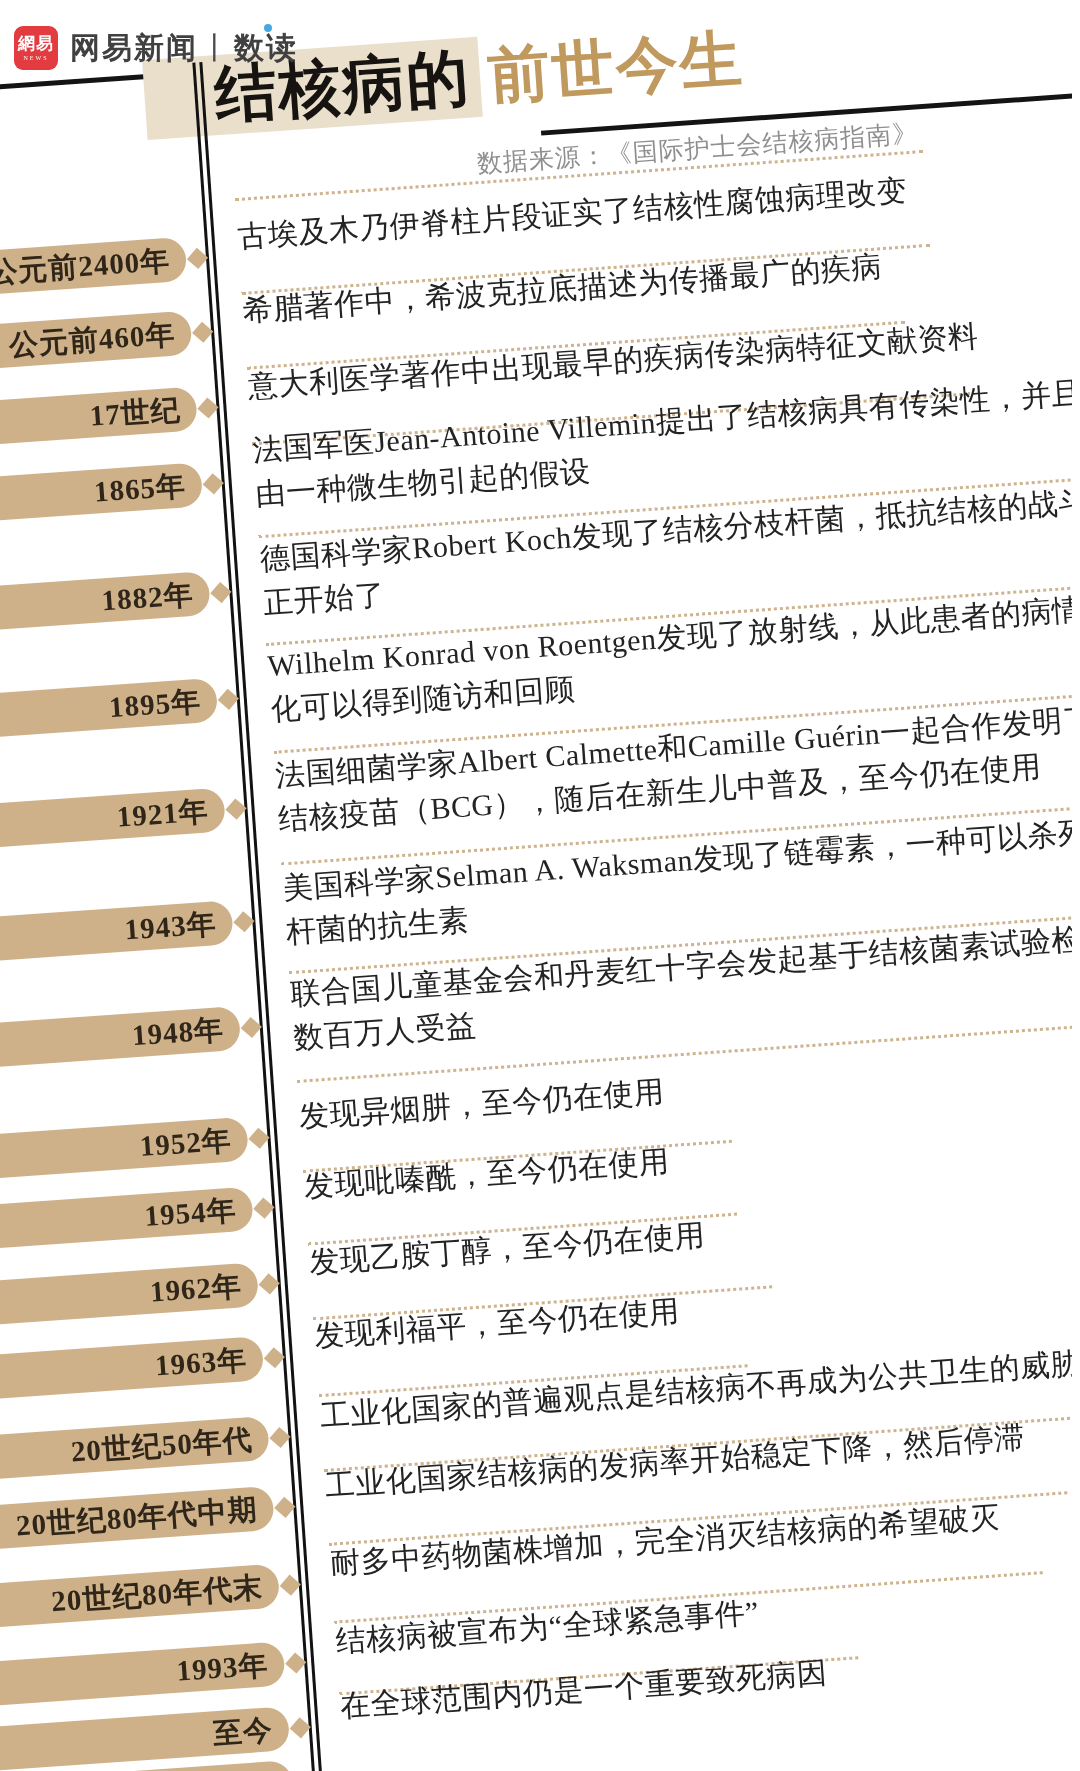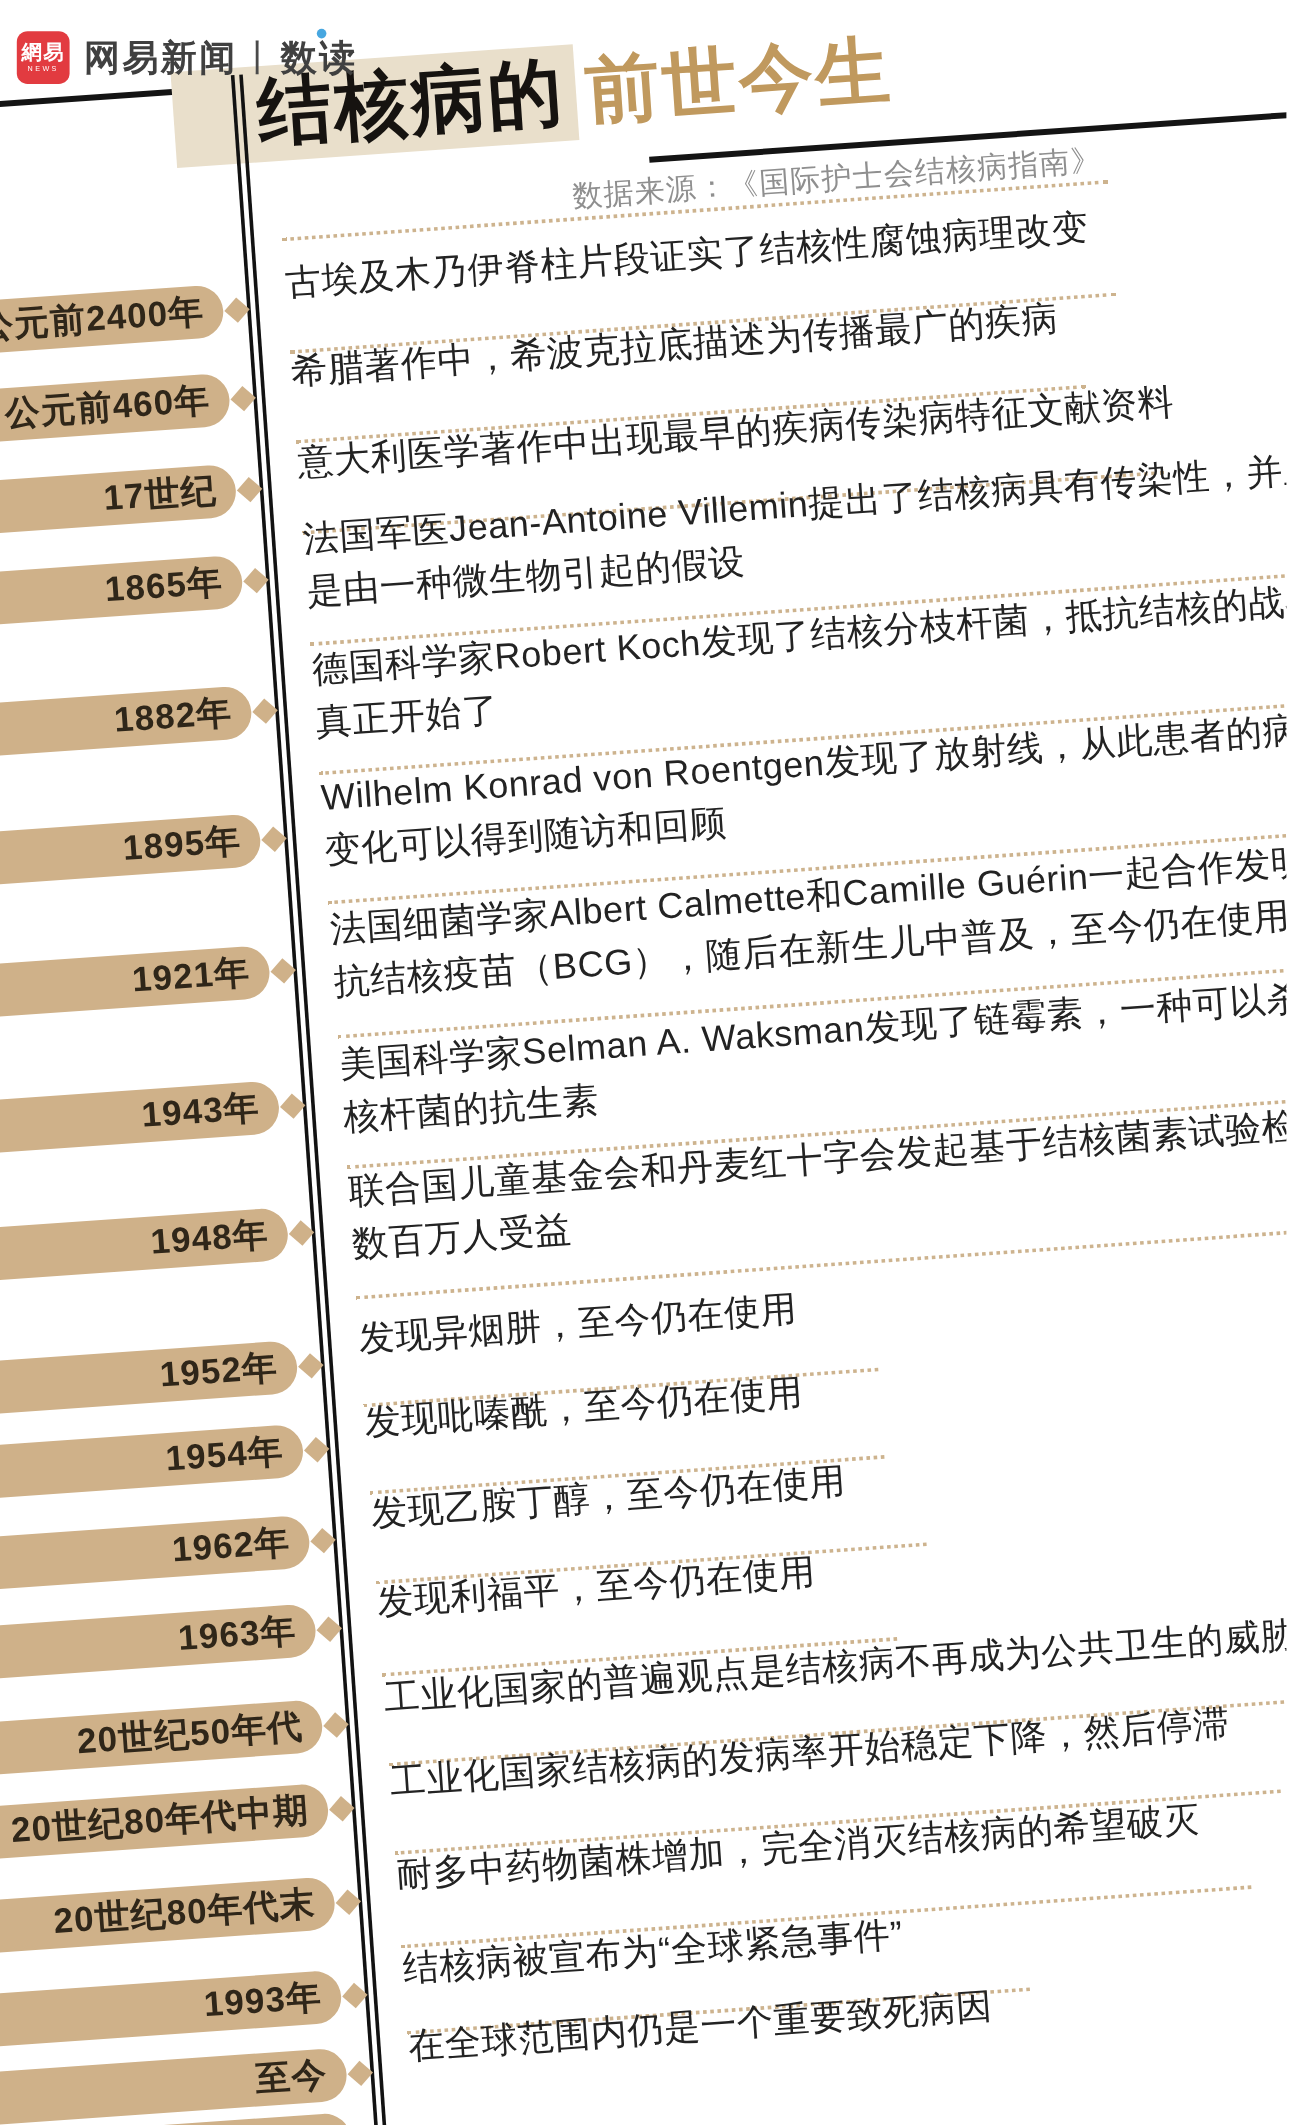--- a/index.html
+++ b/index.html
@@ -1,18 +1,18 @@
 <!DOCTYPE html>
 <html><head>
 <meta charset="utf-8">
 <title>结核病的前世今生</title>
 <style>
   html,body{margin:0;padding:0;background:#ffffff;}
   body{font-family:"Liberation Sans","DejaVu Sans",sans-serif;}
-  .stage{position:relative;width:1072px;height:1771px;background:#fff;overflow:hidden;}
+  .stage{position:relative;width:1072px;height:1771px;background:#fff;overflow:hidden;font-family:Liberation Serif, serif;}
 
   
   .logo-bar{position:absolute;left:14px;top:26px;display:flex;align-items:center;gap:12px;z-index:30;}
   .logo-square{width:44px;height:44px;background:#e23b40;border-radius:9px;display:flex;flex-direction:column;align-items:center;justify-content:center;line-height:1;}
   .logo-square .cn{color:#fff;font-weight:bold;font-size:17px;letter-spacing:1px;}
   .logo-square .en{color:#fff;font-size:6px;letter-spacing:2px;margin-top:3px;}
   .logo-name{font-size:30px;font-weight:bold;color:#404040;letter-spacing:2px;display:flex;align-items:center;}
   .logo-divider{margin:0 2px;font-weight:400;color:#4a4a4a;}
   .du-wrap{position:relative;display:inline-block;}
   .blue-dot{position:absolute;right:26px;top:-4px;width:8px;height:8px;border-radius:50%;background:#47a7e0;}

